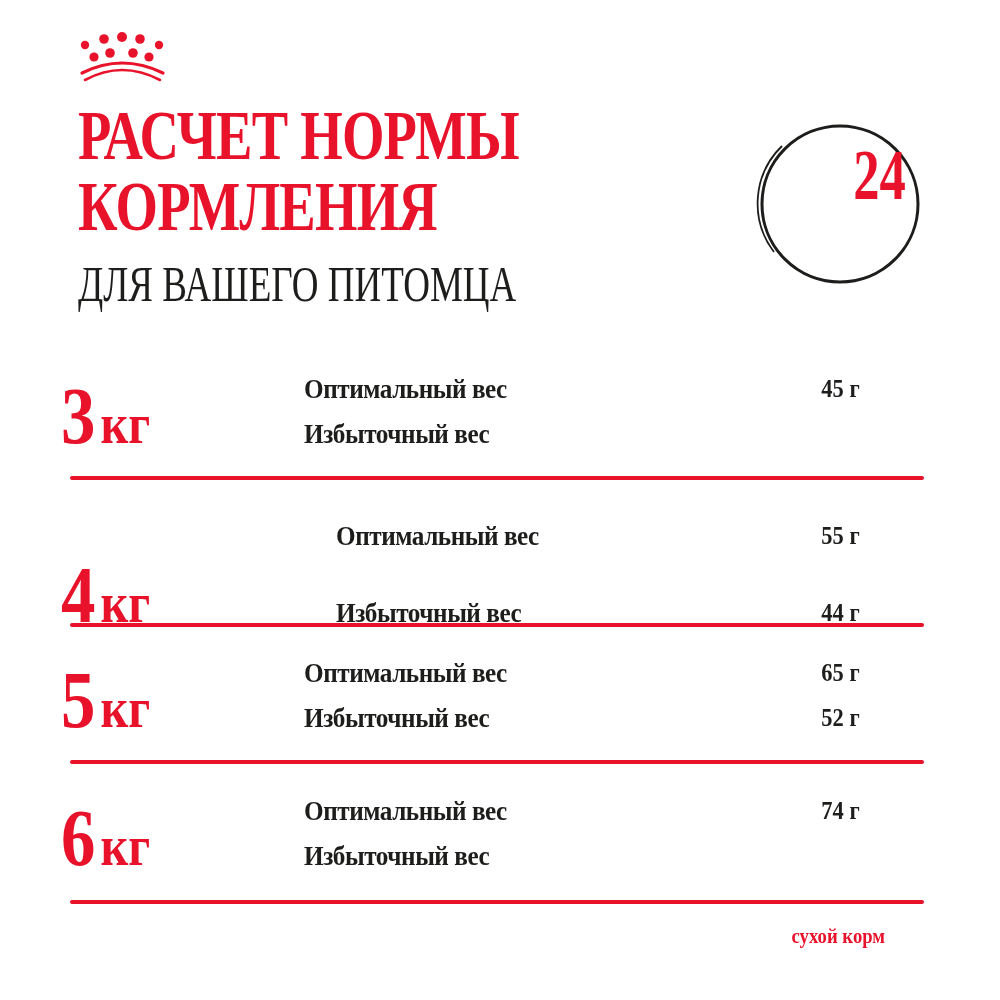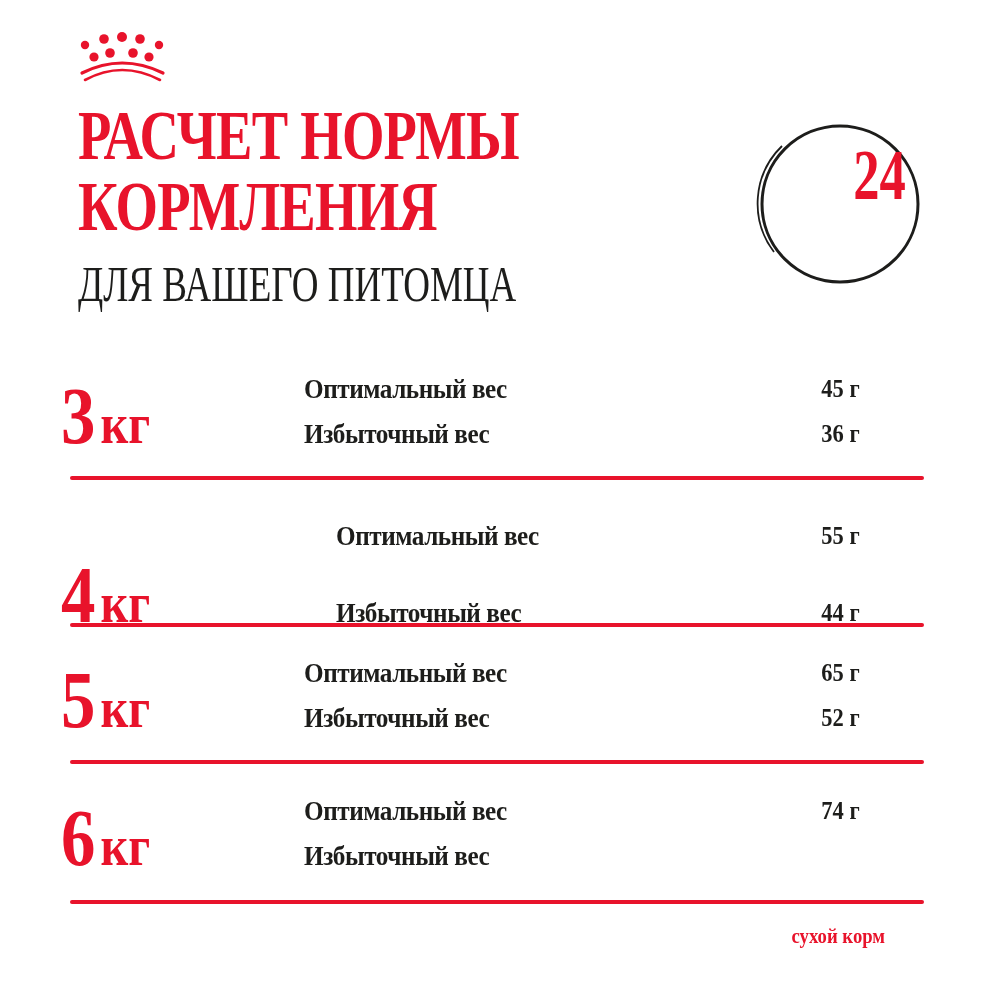--- a/index.html
+++ b/index.html
@@ -125,21 +125,20 @@
     <span class="badge-hours">24</span>
   </div>
 
   <div class="frow r1">
     <div class="weight">
       <span class="num">3</span><span class="unit">кг</span>
     </div>
     <div class="lbl" style="grid-row:1"><span>Оптимальный вес</span></div>
     <div class="val" style="grid-row:1"><span>45 г</span></div>
     <div class="lbl" style="grid-row:2"><span>Избыточный вес</span></div>
-    <div class="val" style="grid-row:2"><span>36 г</span></div>
   </div>
   <div class="divider d1"></div>
 
   <div class="frow r2">
     <div class="weight">
       <span class="num">4</span><span class="unit">кг</span>
     </div>
     <div class="lbl" style="grid-row:1"><span>Оптимальный вес</span></div>
     <div class="val" style="grid-row:1"><span>55 г</span></div>
     <div class="lbl" style="grid-row:2"><span>Избыточный вес</span></div>

